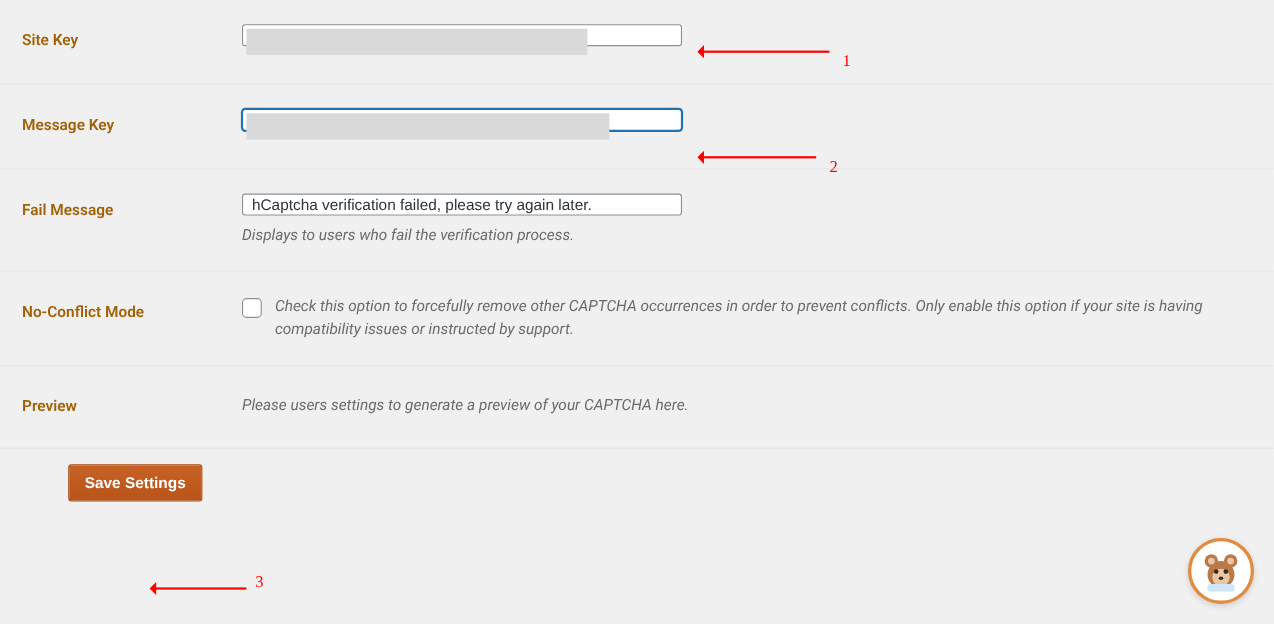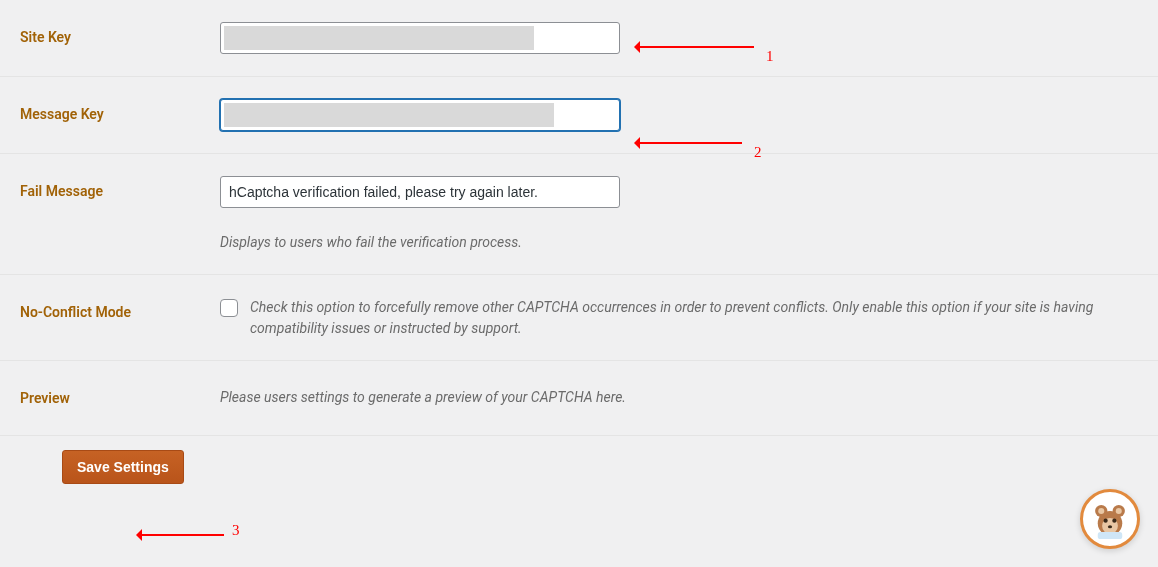--- a/index.html
+++ b/index.html
@@ -31,21 +31,21 @@
     flex:1;
     min-width:0;
   }
   .field-wrap {
     position:relative;
     width:400px;
     height:32px;
   }
   input.text-input {
     width:400px;
-    height:32px;
+    height:20px;
     border:1px solid #8c8f94;
     border-radius:3px;
     padding:0 8px;
     font-size:14px;
     color:#2c3338;
     background:#fff;
   }
   .text-input.focused {
     border-color:#2271b1;
     box-shadow:0 0 0 1px #2271b1;
@@ -54,21 +54,21 @@
     position:absolute;
     left:4px;
     top:4px;
     height:24px;
     background:#d9d9d9;
     pointer-events:none;
   }
   .mask-a { width:310px; }
   .mask-b { width:330px; }
   .desc {
-    margin-top:24px;
+    margin-top:8px;
     font-size:14px;
     font-style:italic;
     color:#6b6b6b;
     line-height:1.45;
     max-width:1000px;
   }
   .check-row { display:flex; align-items:flex-start; }
   .checkbox {
     width:18px; height:18px;
     border:1px solid #8c8f94;

